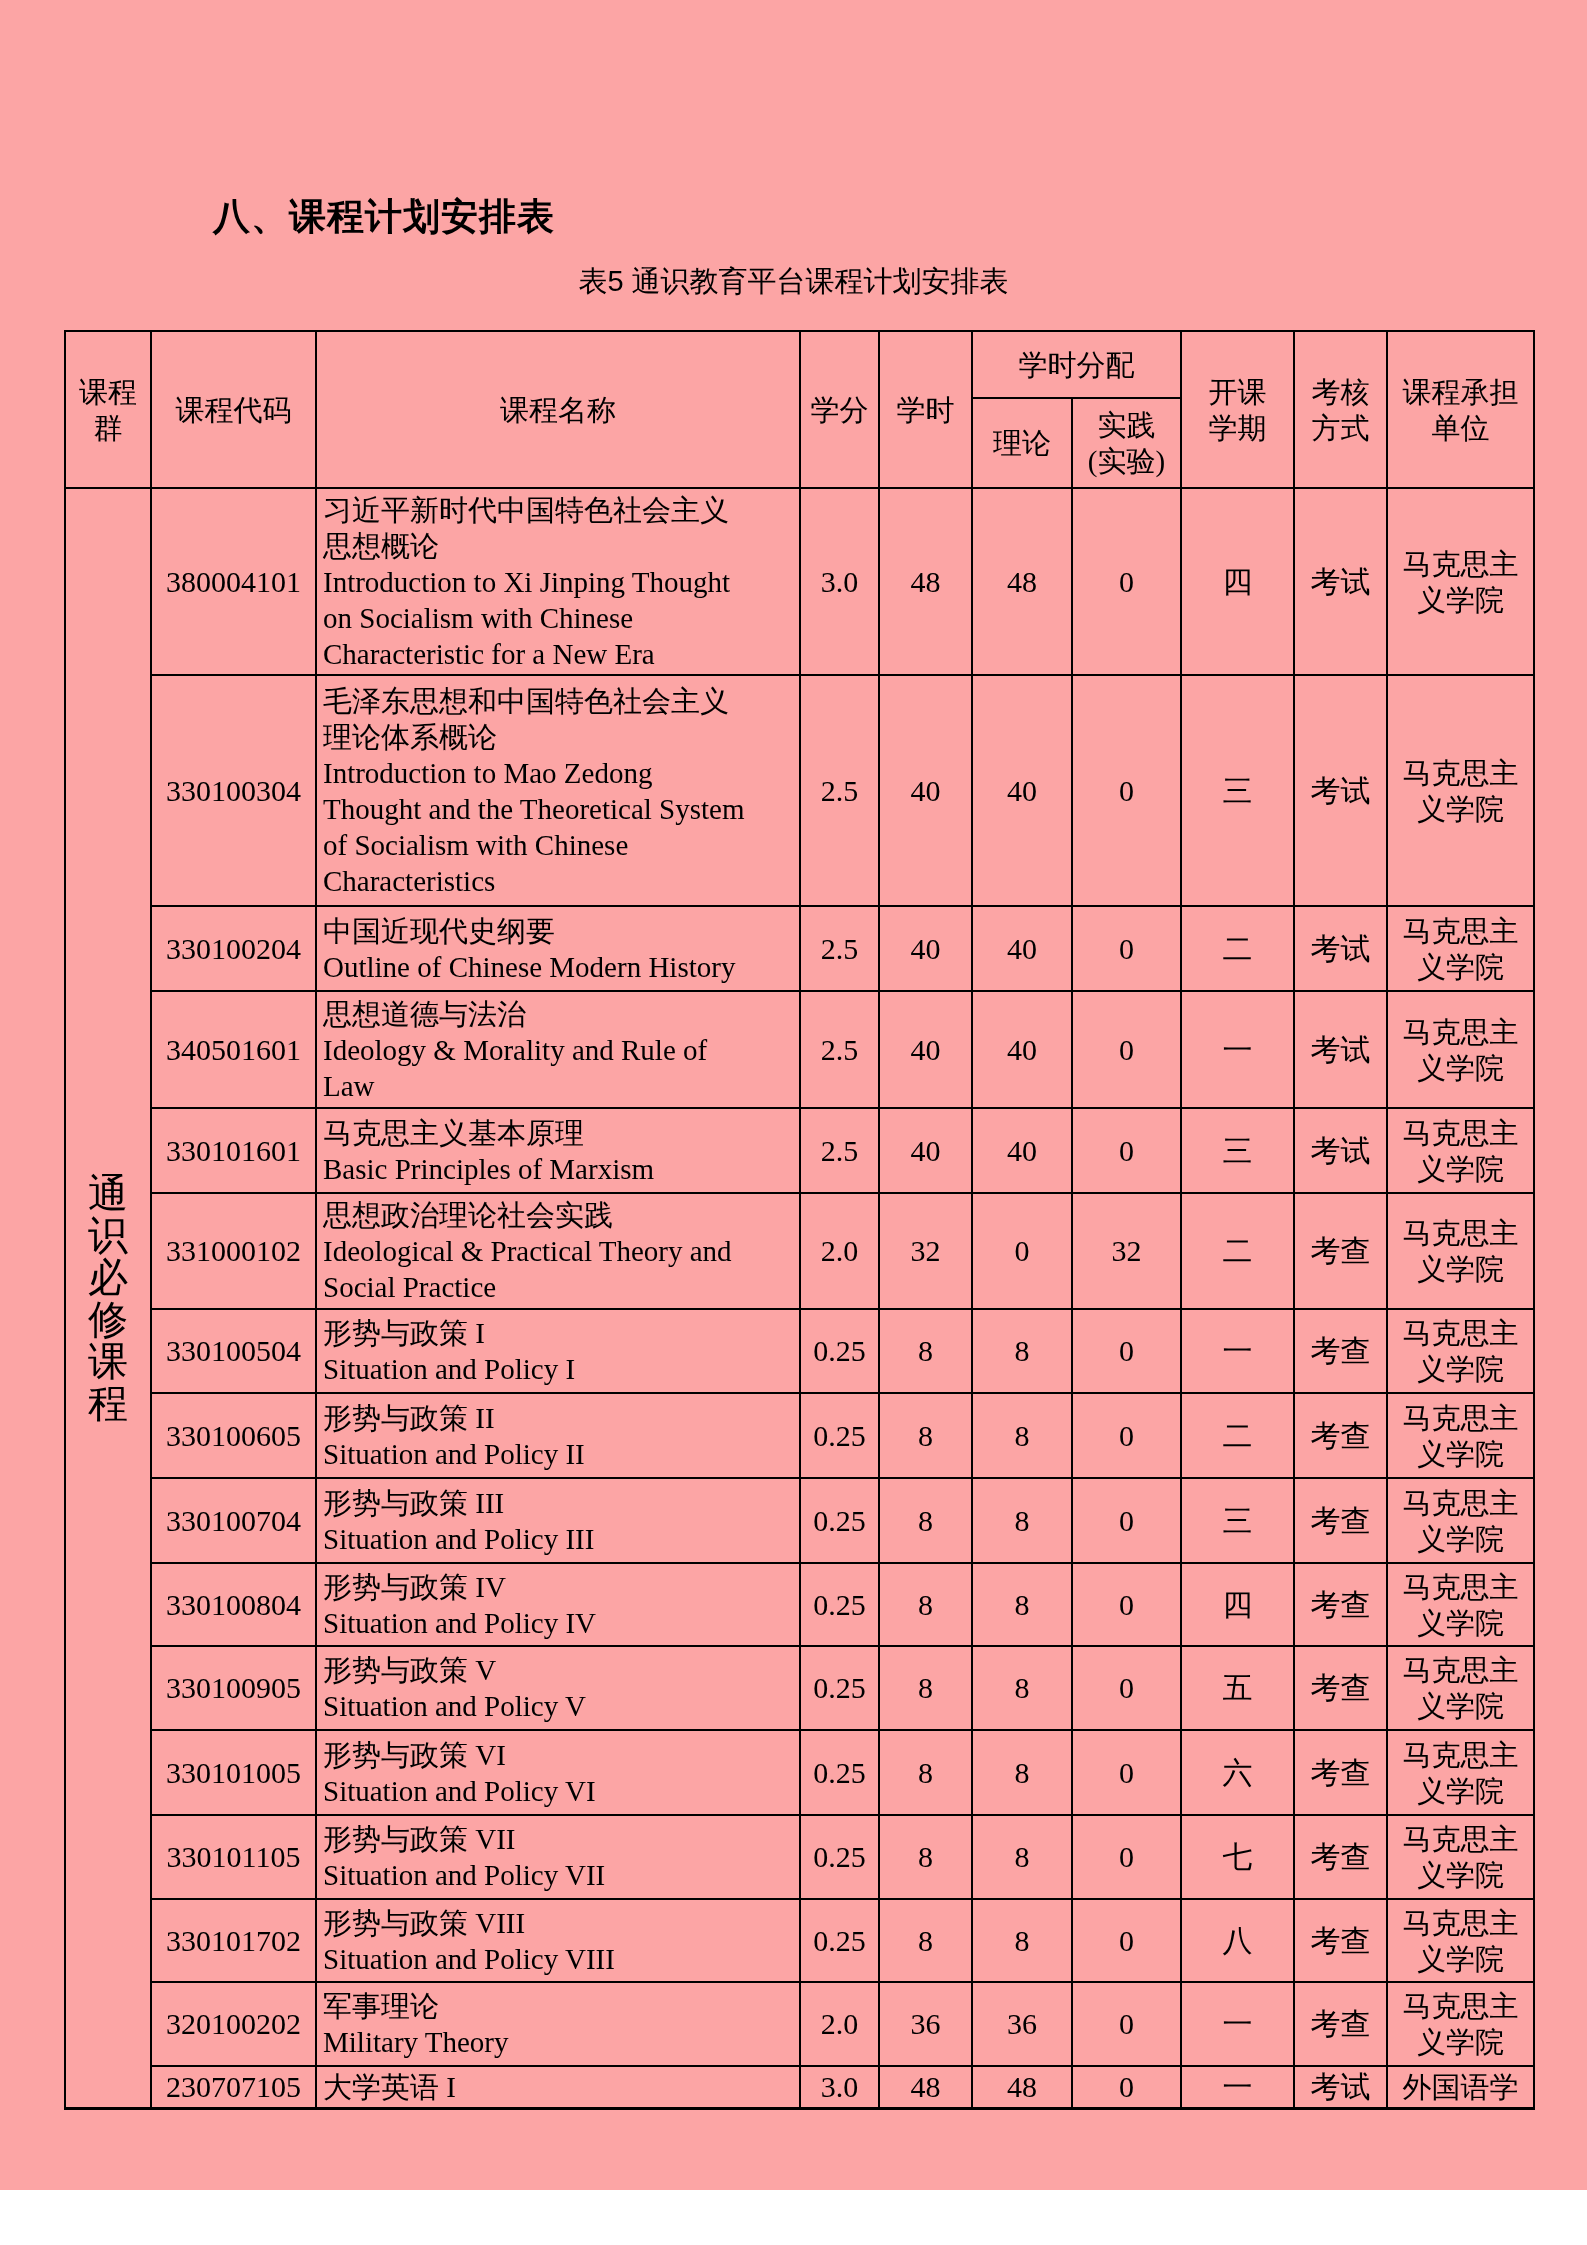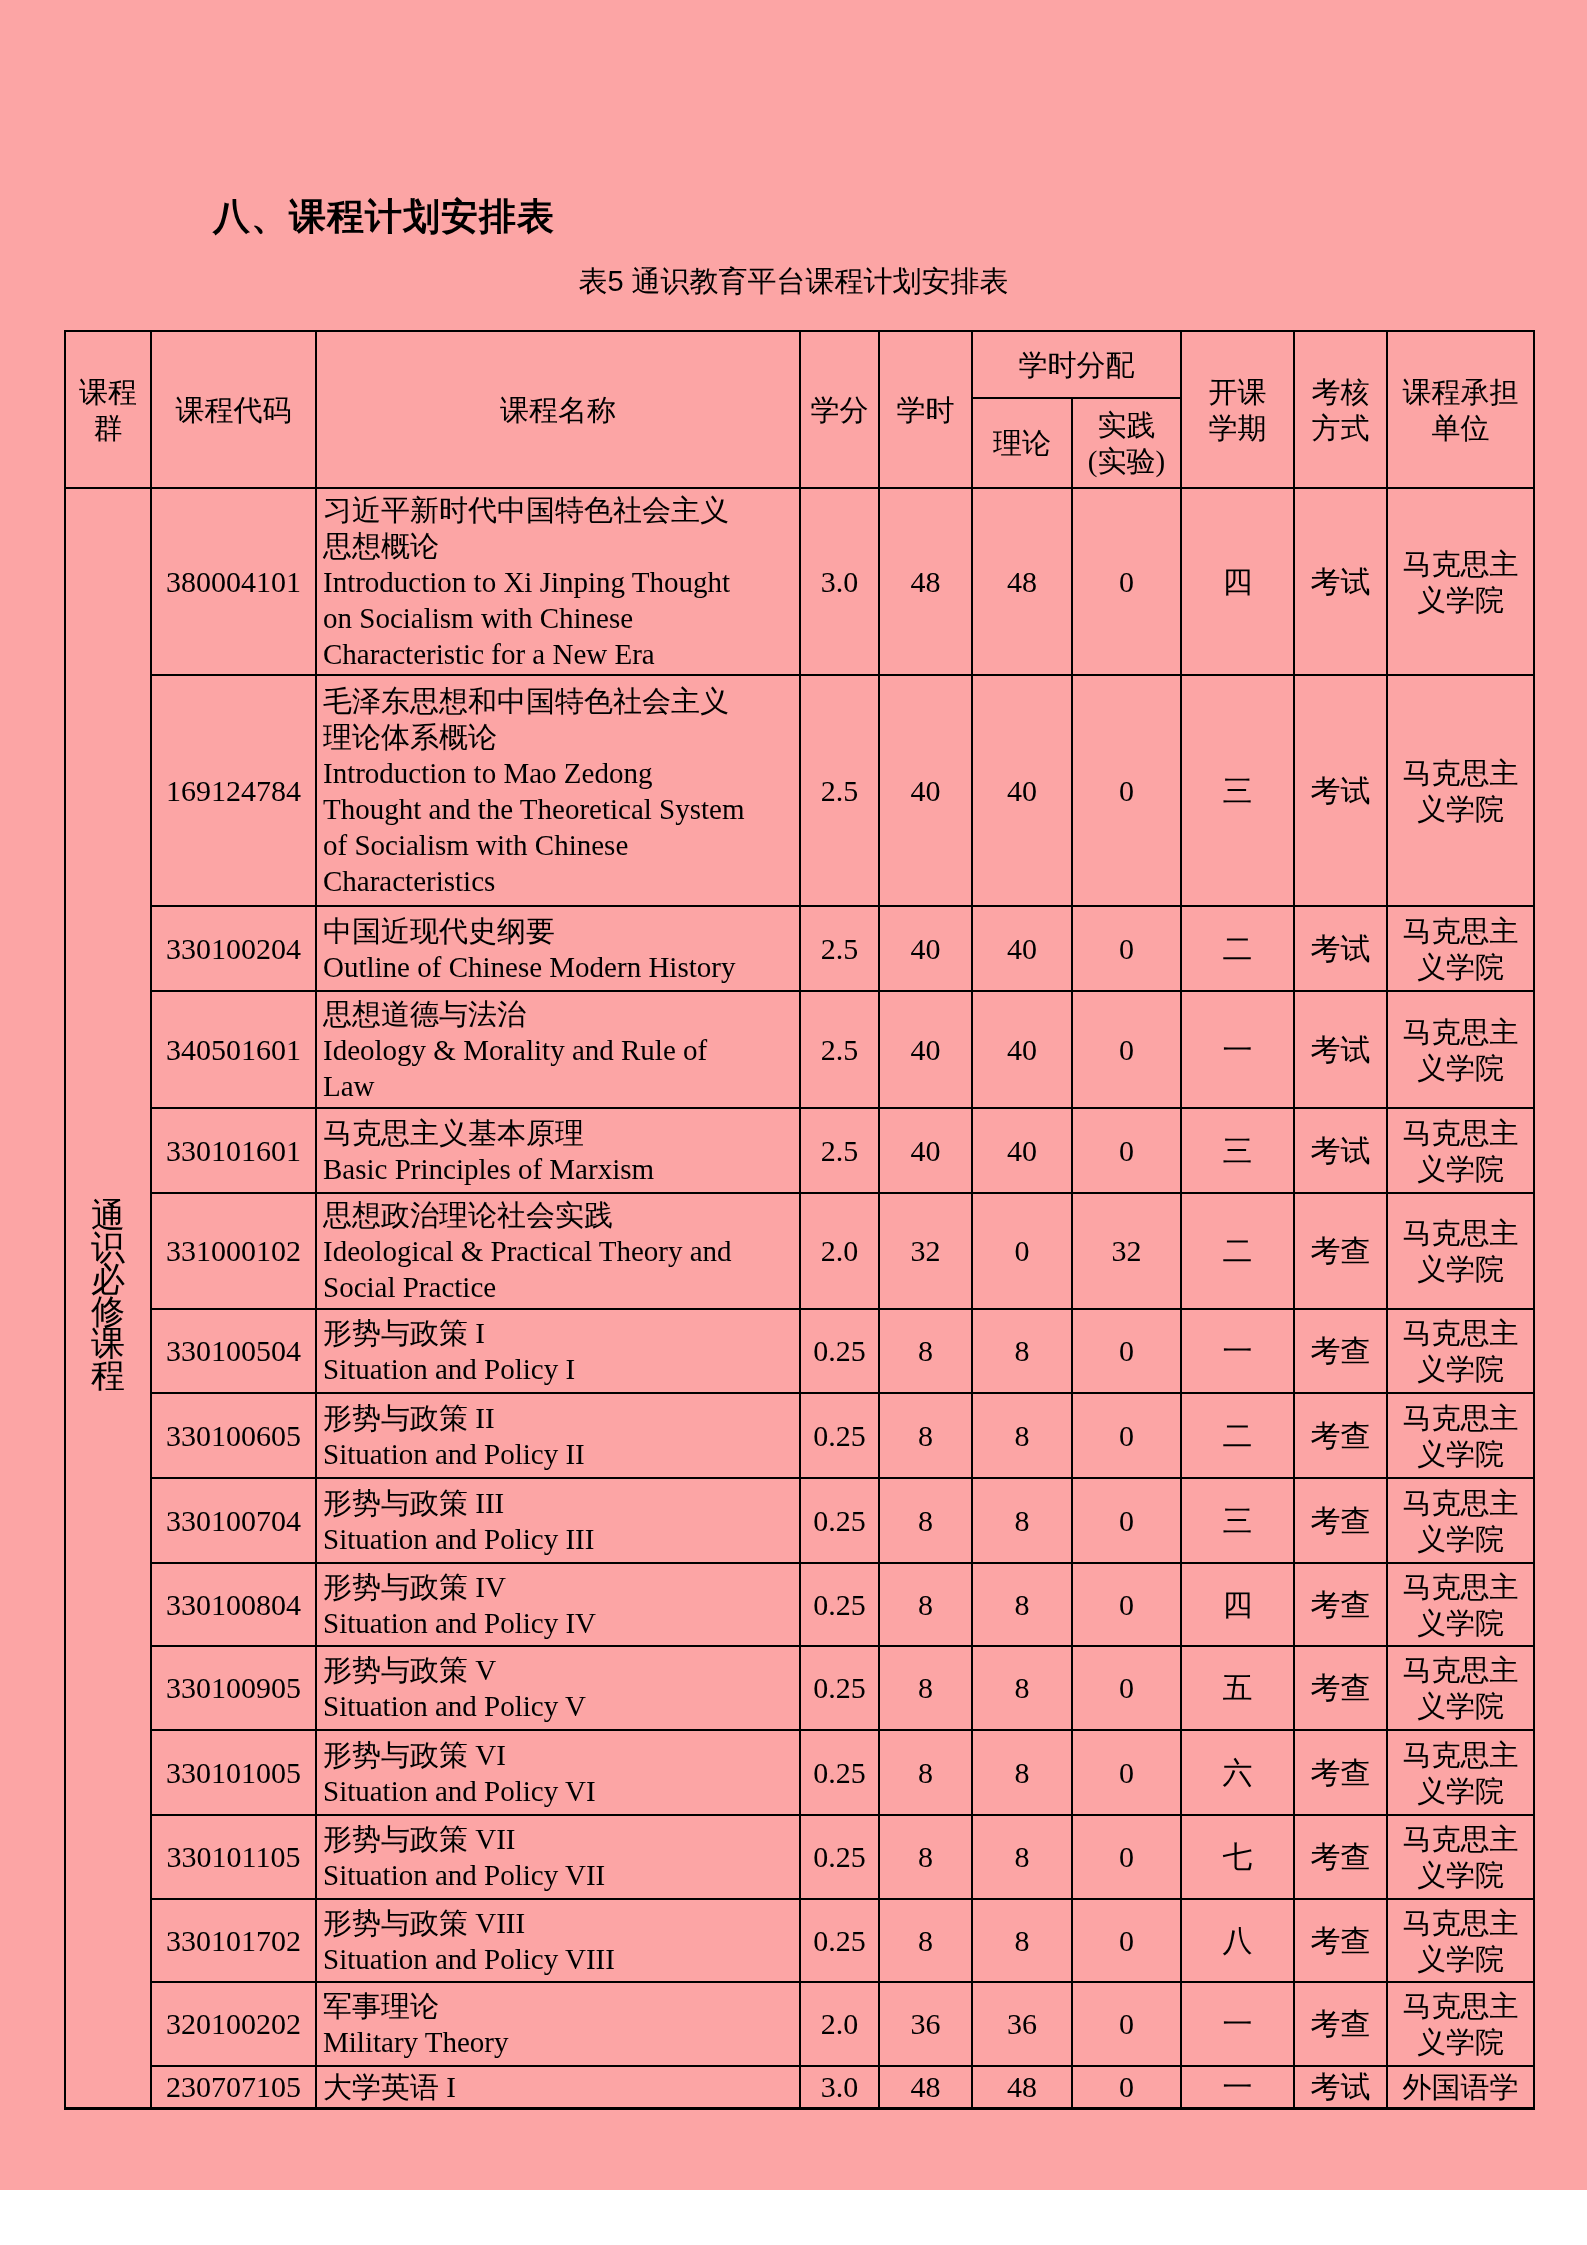--- a/index.html
+++ b/index.html
@@ -68,24 +68,24 @@
   td.cell-code { font-size: 30px; }
   td.cell-unit {
     font-size: 29px;
     padding: 2px 5px;
     word-break: break-all;
   }
   td.cell-group { vertical-align: middle; }
   .vertical-label {
     display: inline-block;
     width: 1em;
-    font-size: 34px;
-    line-height: 32px;
+    font-size: 40px;
+    line-height: 42px;
     word-break: break-all;
-    font-family: Liberation Mono, monospace;
+    font-family: Liberation Sans, sans-serif;
   }
 </style>
 </head>
 <body>
 
 <div class="page">
 
   <div class="doc-title">八、课程计划安排表</div>
 
   <div class="table-caption">表5 通识教育平台课程计划安排表</div>
@@ -136,21 +136,21 @@
 Characteristic for a New Era</td>
     <td class="cell-num">3.0</td>
     <td class="cell-num">48</td>
     <td class="cell-num">48</td>
     <td class="cell-num">0</td>
     <td class="cell-num">四</td>
     <td class="cell-num">考试</td>
     <td class="cell-unit">马克思主义学院</td>
   </tr>
         <tr style="height: 231px;">
-    <td class="cell-code">169124784</td>
+    <td class="cell-code">330100304</td>
     <td class="cell-name">毛泽东思想和中国特色社会主义
 理论体系概论
 Introduction to Mao Zedong
 Thought and the Theoretical System
 of Socialism with Chinese
 Characteristics</td>
     <td class="cell-num">2.5</td>
     <td class="cell-num">40</td>
     <td class="cell-num">40</td>
     <td class="cell-num">0</td>

